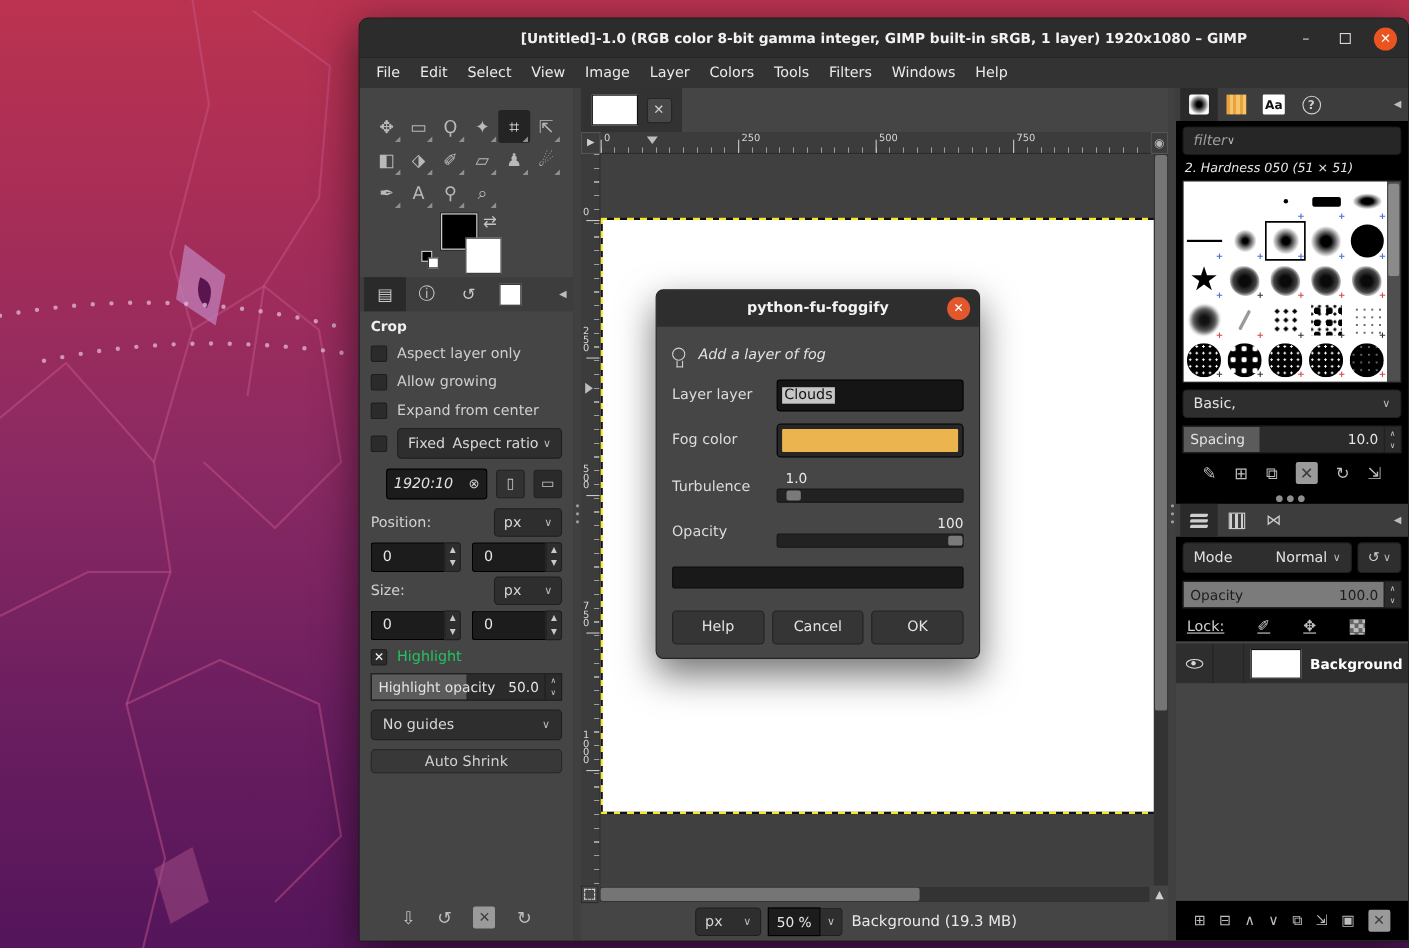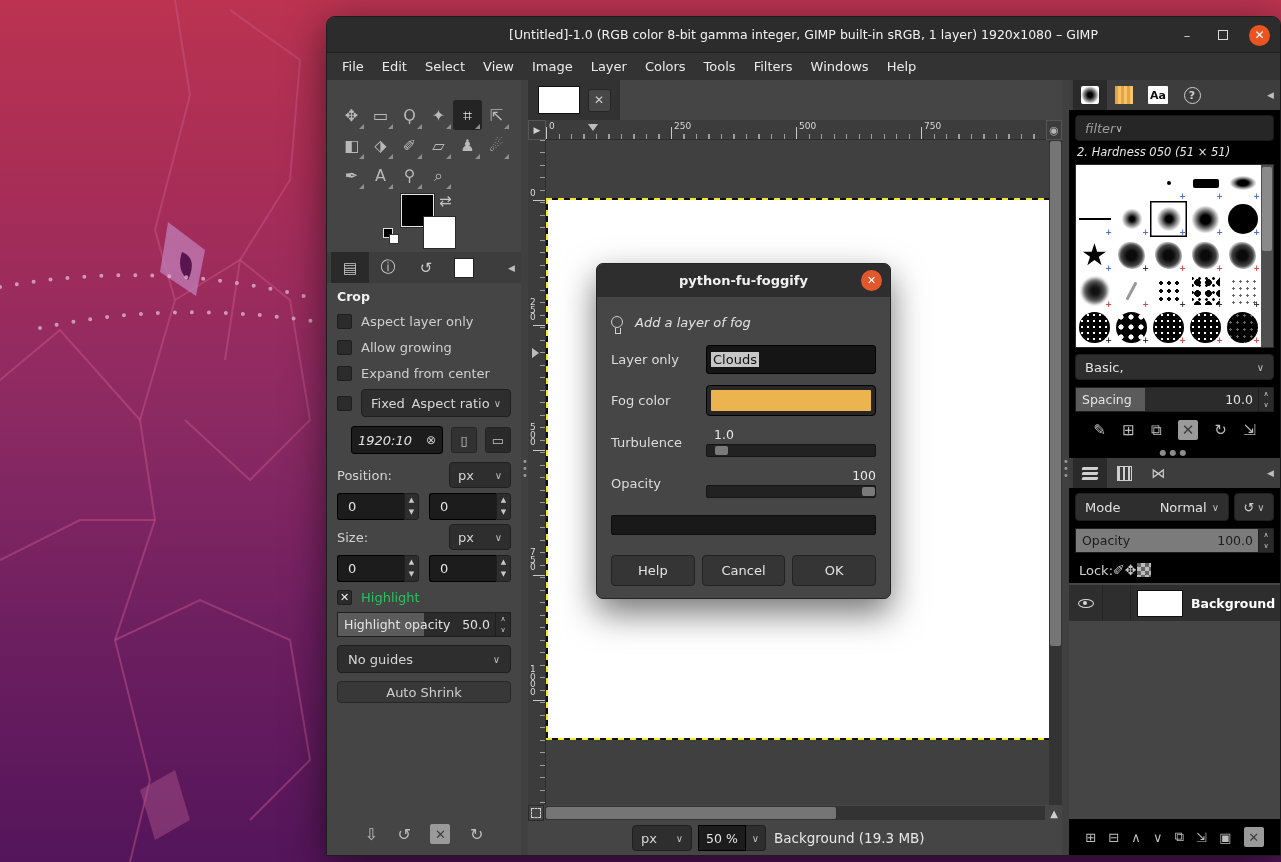--- a/index.html
+++ b/index.html
@@ -10,21 +10,21 @@
   .desktop { position:absolute; inset:0; width:1281px; height:862px;
     background:linear-gradient(180deg,#bb3350 0%,#a72d57 22%,#8c2a63 48%,#6b1e60 75%,#54155a 100%); }
   .desktop svg { position:absolute; inset:0; }
 
   
   .gimp-window { position:absolute; left:326px; top:16px; width:955px; height:840px;
     background:#454545; border-radius:9px 9px 0 0; box-shadow:0 10px 40px rgba(0,0,0,.55);
     display:flex; flex-direction:column; overflow:hidden; border:1px solid #1c1c1c; }
   .titlebar { height:36px; background:#2c2c2c; border-bottom:1px solid #202020; border-radius:8px 8px 0 0;
     display:flex; align-items:center; justify-content:center; position:relative; flex:0 0 auto; }
-  .titlebar .title { font-weight:normal; font-size:12.5px; color:#f2f2f2; }
+  .titlebar .title { font-weight:bold; font-size:12.5px; color:#f2f2f2; }
   .win-controls { position:absolute; right:10px; top:0; height:36px; display:flex; align-items:center; gap:16px; }
   .wc { width:20px; height:20px; display:flex; align-items:center; justify-content:center; color:#d9d9d9; font-size:13px; }
   .wc-max-box { width:10px; height:10px; border:1.5px solid #d9d9d9; }
   .wc-close { width:21px; height:21px; border-radius:50%; background:#e95420; color:#fff; font-size:12px; font-weight:bold; }
 
   .menubar { height:27px; background:#333333; display:flex; align-items:center; padding-left:6px; flex:0 0 auto; }
   .menu-item { padding:4px 9px; font-size:13px; color:#eaeaea; }
 
   .main { flex:1; display:flex; min-height:0; }
 
@@ -207,21 +207,21 @@
   .layers-icon { display:flex; flex-direction:column; gap:2px; }
   .layers-icon i { width:16px; height:3px; background:#cfcfcf; border-radius:1px; transform:skewX(-18deg); }
   .chan-icon { width:15px; height:15px; border:1.5px solid #cfcfcf; background:repeating-linear-gradient(90deg,#cfcfcf 0 2px,transparent 2px 5px); }
   .mode-row { display:flex; gap:5px; margin:5px 6px 0 6px; height:28px; flex:0 0 auto; }
   .mode-combo { flex:1; background:#2e2e2e; border:1px solid #1f1f1f; border-radius:4px; display:flex; align-items:center; padding:0 9px; color:#e0e0e0; }
   .mode-combo .mv { margin-left:auto; margin-right:5px; }
   .mode-reset { width:40px; background:#2e2e2e; border:1px solid #1f1f1f; border-radius:4px; display:flex; align-items:center; justify-content:center; gap:3px; color:#cfcfcf; }
   .l-opacity { margin:5px 6px 0 6px; flex:0 0 auto; }
   .l-opacity .fill100 { right:15px; }
   .l-opacity .se-label, .l-opacity .se-value { color:#1d1d1d; }
-  .lock-row { display:flex; align-items:center; gap:0; padding:7px 10px 5px 10px; color:#d0d0d0; flex:0 0 auto; }
+  .lock-row { display:flex; align-items:center; gap:30px; padding:7px 10px 5px 10px; color:#d0d0d0; flex:0 0 auto;text-decoration:underline; }
   .lock-icon { color:#c3c3c3; font-size:14px; }
   .alpha-check { width:14px; height:14px; background:conic-gradient(#bbb 25%,#666 0 50%,#bbb 0 75%,#666 0); background-size:8px 8px; }
   .layer-list { flex:1; background:#454545; min-height:0; padding-top:2px; }
   .layer-row { height:36px; background:#2e2e2e; display:flex; align-items:center; }
   .eye-cell { width:34px; display:flex; align-items:center; justify-content:center; border-right:1px solid #242424; align-self:stretch; }
   .eye { width:16px; height:9px; border:1.5px solid #d8d8d8; border-radius:50%; position:relative; }
   .eye::after { content:""; position:absolute; left:4.5px; top:1.5px; width:4px; height:4px; border-radius:50%; background:#d8d8d8; }
   .link-cell { width:28px; align-self:stretch; border-right:1px solid #242424; }
   .layer-thumb { width:46px; height:27px; background:#fff; border:1px solid #111; margin-left:6px; }
   .layer-name { margin-left:8px; font-weight:bold; color:#fff; font-size:12.5px; }
@@ -786,21 +786,21 @@
       <span class="dlg-title">python-fu-foggify</span>
       <span class="dlg-close">✕</span>
     </div>
     <div class="dlg-body">
       <div class="dlg-desc-row">
         <span class="bulb"></span>
         <span class="dlg-desc">Add a layer of fog</span>
       </div>
 
       <div class="dlg-row">
-        <span class="dlg-label">Layer only</span>
+        <span class="dlg-label">Layer layer</span>
         <div class="dlg-entry">
           <span class="sel-text">Clouds</span>
         </div>
       </div>
 
       <div class="dlg-row">
         <span class="dlg-label">Fog color</span>
         <div class="color-btn">
           <div class="color-fill" id="fog-color-fill" style="background: rgb(236, 180, 78);"></div>
         </div>

